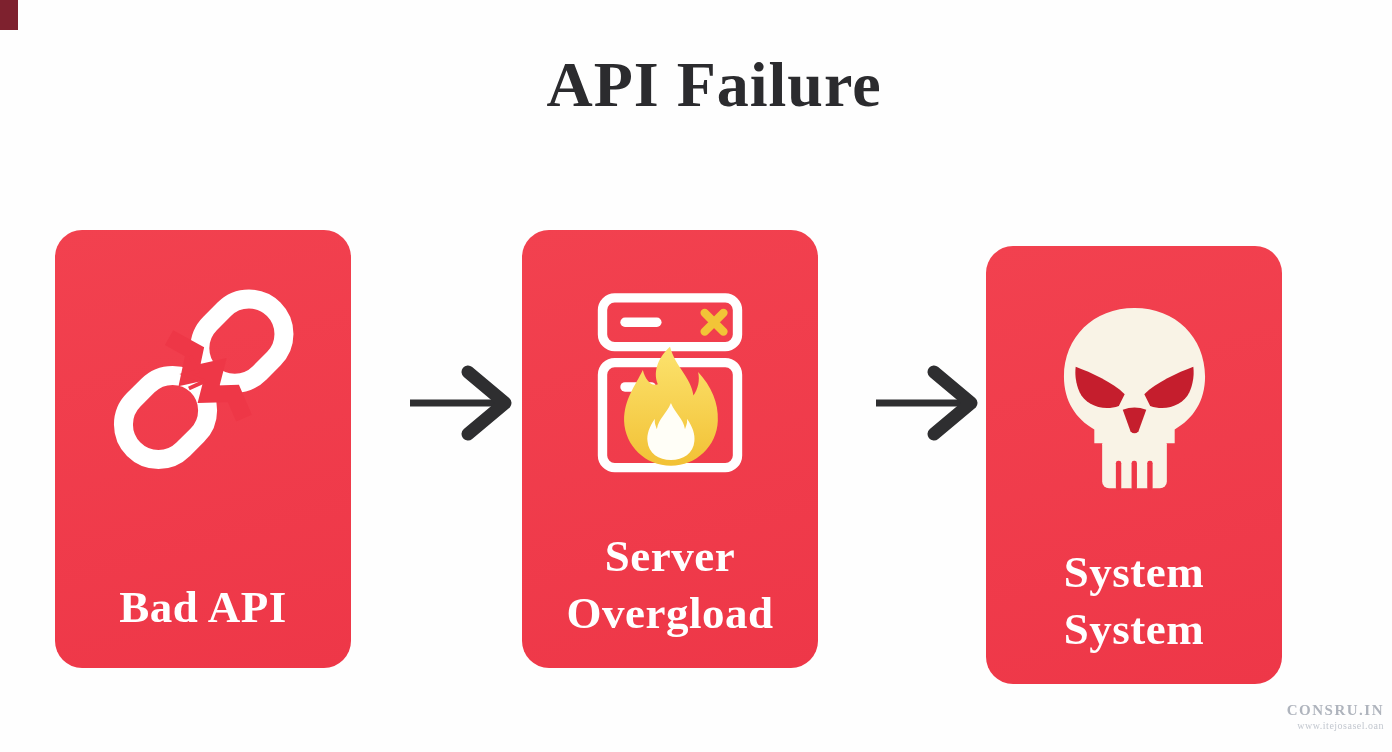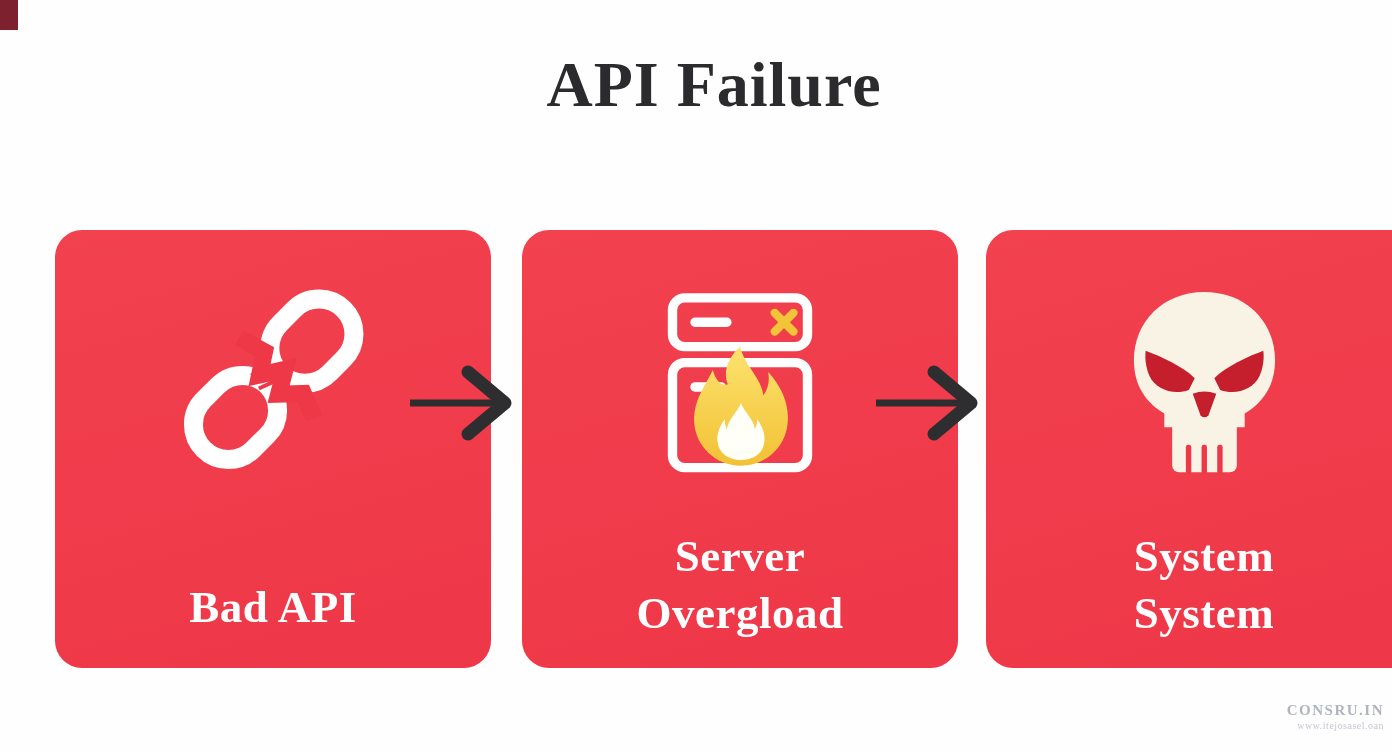--- a/index.html
+++ b/index.html
@@ -13,27 +13,27 @@
   .corner-mark{
     position:absolute;left:0;top:0;width:18px;height:30px;
     background:#7e212e;
   }
   .title{
     position:absolute;top:48px;left:0;width:100%;
     margin:0;text-align:center;transform:translateX(18px);
     font-size:64px;font-weight:800;letter-spacing:1px;color:#2b2b2e;
   }
   .card{
-    position:absolute;top:230px;width:436px;height:438px;
+    position:absolute;top:230px;width:296px;height:438px;
     background:linear-gradient(165deg,#f2414f 0%,#ee3748 100%);
     border-radius:27px;
   }
   .card1{left:55px;}
   .card2{left:522px;}
-  .card3{left:986px;}
+  .card3{left:986px;margin-top:16px;}
   .icon-wrap{
     position:absolute;left:0;right:0;
     display:flex;justify-content:center;
   }
   .card1 .icon-wrap{top:50px;}
   .card2 .icon-wrap{top:62px;}
   .card3 .icon-wrap{top:58px;}
   .card-label{
     position:absolute;left:0;width:100%;bottom:26px;
     text-align:center;color:#ffffff;

